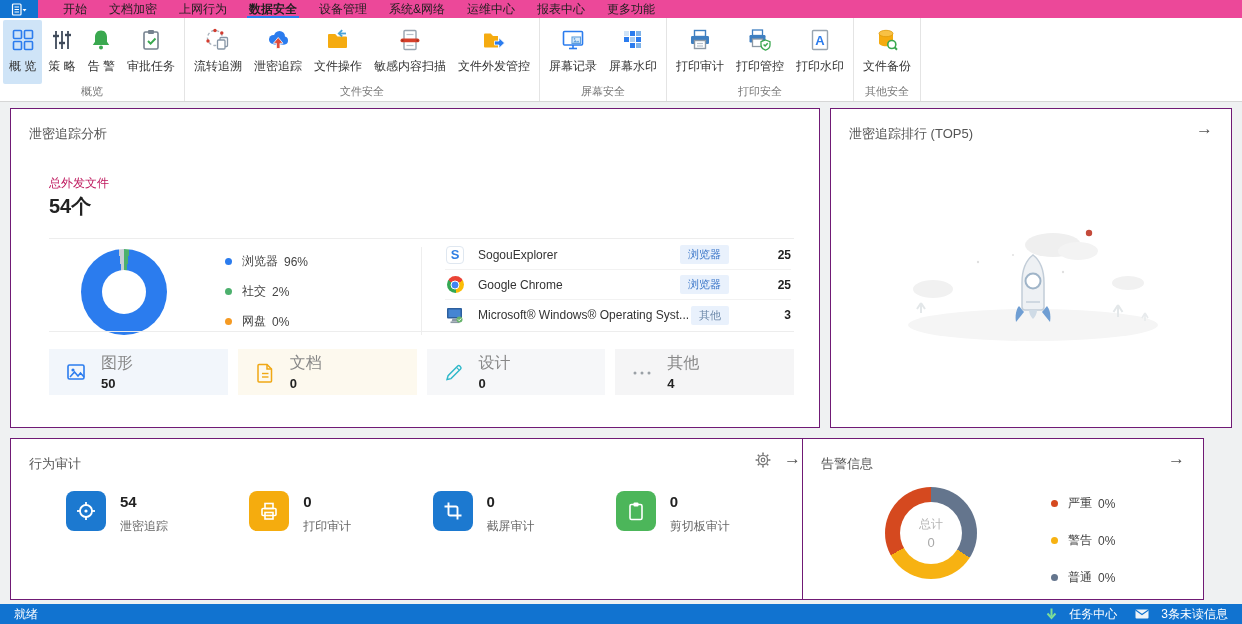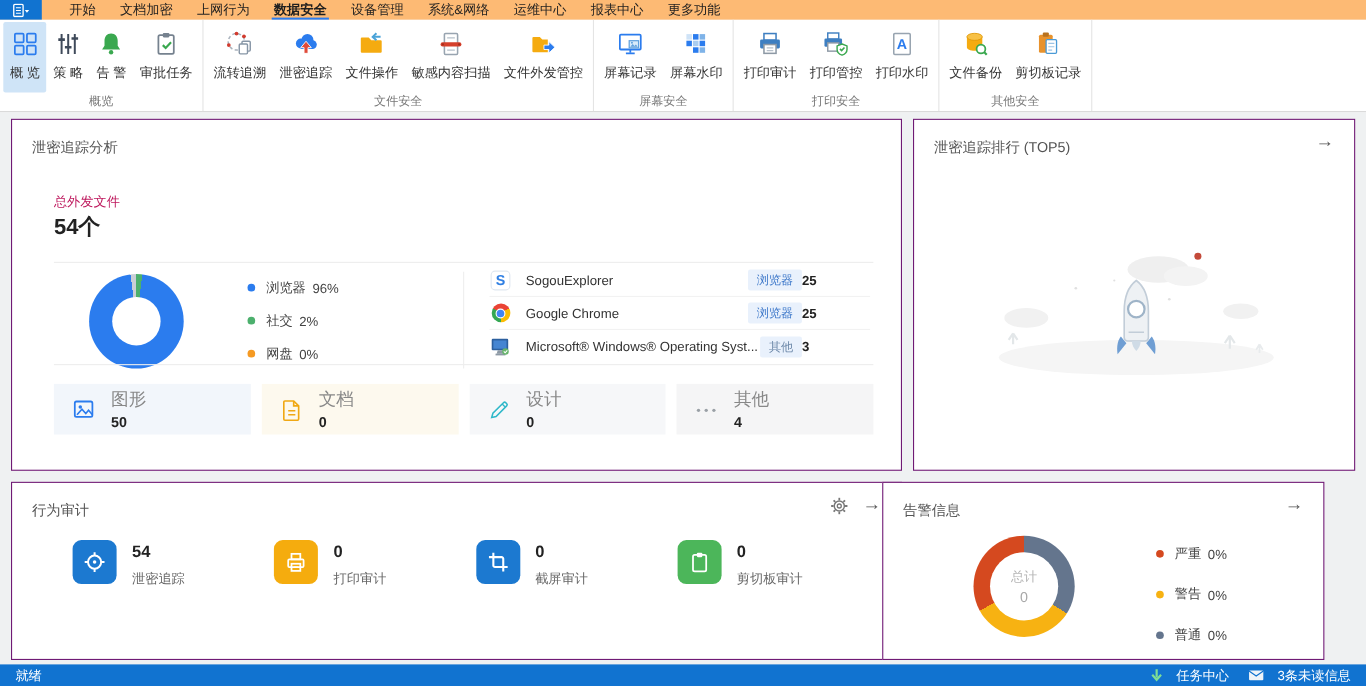--- a/index.html
+++ b/index.html
@@ -1,21 +1,21 @@
 <!DOCTYPE html>
 <html><head>
 <meta charset="utf-8">
 <style>
   * { margin:0; padding:0; box-sizing:border-box; }
   html,body { width:1242px; height:624px; overflow:hidden; }
   body { font-family:"Liberation Sans","DejaVu Sans",sans-serif; background:#eff1f2; }
   .app { position:relative; width:1242px; height:624px; }
 
   
-  .menubar { position:absolute; top:0; left:0; right:0; height:18px; background:#fdba74; display:flex; align-items:stretch; font-size:12px; }
+  .menubar { position:absolute; top:0; left:0; right:0; height:18px; background:#ec4899; display:flex; align-items:stretch; font-size:12px; }
   .app-btn { width:38px; background:#1173d0; display:flex; align-items:center; justify-content:center; cursor:pointer; }
   .menu-items { display:flex; margin-left:14px; }
   .menu-item { padding:0 11px; line-height:18px; color:#1f1f1f; cursor:pointer; position:relative; white-space:nowrap; }
   .menu-item.active { font-weight:bold; }
   .menu-item.active::after { content:""; position:absolute; left:9px; right:9px; bottom:0; height:2px; background:#2b7cee; }
 
   
   .ribbon { position:absolute; top:18px; left:0; right:0; height:84px; background:#fff; border-bottom:1px solid #d6d6d6; display:flex; }
   .rgroup { display:flex; flex-direction:column; border-right:1px solid #e4e4e4; padding:0 3px; }
   .rbuttons { flex:1; display:flex; align-items:flex-start; padding-top:2px; }
@@ -51,21 +51,21 @@
   .legend-dot { width:7px; height:7px; border-radius:50%; margin-right:10px; }
   .legend-pct { margin-left:6px; color:#444; }
   .vdiv { position:absolute; left:410px; top:138px; height:88px; border-left:1px solid #eee; }
   .applist { position:absolute; left:434px; right:28px; top:131px; }
   .app-row { display:flex; align-items:center; height:30px; border-bottom:1px solid #f2f2f2; cursor:pointer; }
   .app-row:last-child { border-bottom:none; }
   .app-ic { width:20px; height:18px; display:flex; align-items:center; justify-content:center; margin-right:13px; }
   .app-name { font-size:12px; color:#333; flex:1; white-space:nowrap; overflow:hidden; }
   .badge { font-size:11px; padding:2px 8px; border-radius:2px; background:#e9f1fc; color:#3c77c9; white-space:nowrap; }
   .badge.other { color:#6b87a8; }
-  .app-val { width:62px; font-size:12px; font-weight:bold; color:#222; }
+  .app-val { width:62px; text-align:right; font-size:12px; font-weight:bold; color:#222; }
   .sogou-ic { width:18px; height:18px; border-radius:4px; background:#fff; border:1px solid #dfe7f0; color:#2f7fe3; font-weight:bold; font-size:13px; display:flex; align-items:center; justify-content:center; }
   .chrome-ic { width:17px; height:17px; border-radius:50%; background:conic-gradient(from -60deg,#ea4335 0 120deg,#fbbc05 120deg 240deg,#34a853 240deg 360deg); position:relative; }
   .chrome-ic::after { content:""; position:absolute; left:50%; top:50%; width:7px; height:7px; transform:translate(-50%,-50%); border-radius:50%; background:#4285f4; border:1.5px solid #fff; }
   .tiles { position:absolute; left:38px; right:25px; top:240px; display:flex; gap:10px; }
   .tile { flex:1; height:46px; display:flex; align-items:center; padding-left:16px; gap:14px; cursor:pointer; }
   .tile-text { display:flex; flex-direction:column; }
   .tile-label { font-size:16px; color:#888; }
   .tile-value { font-size:13px; font-weight:bold; color:#222; margin-top:2px; }
   .tile-1 { background:#f2f6fb; } .tile-2 { background:#fdf9ee; } .tile-3 { background:#f6f7f9; } .tile-4 { background:#f5f5f6; }
 
@@ -312,33 +312,20 @@
           <span class="ric">
             <svg width="26" height="26" viewBox="0 0 26 26">
                 <path d="M5 6.5 v9.5 c0 1.8 3.1 3.2 7 3.2 s7 -1.4 7 -3.2 V6.5" fill="#f5ab10"></path>
                 <ellipse cx="12" cy="6.5" rx="7" ry="3.2" fill="#f8c145"></ellipse>
                 <ellipse cx="12" cy="6.5" rx="7" ry="3.2" fill="none" stroke="#e09a0a" stroke-width="0.8"></ellipse>
                 <circle cx="17.8" cy="17.5" r="4" fill="#fff" stroke="#3aa84f" stroke-width="1.6"></circle>
                 <line x1="20.6" y1="20.3" x2="23" y2="22.7" stroke="#3aa84f" stroke-width="2"></line>
               </svg>
           </span>
           <span class="rlabel">文件备份</span>
-        </div>
-        <div class="rbtn">
-          <span class="ric">
-            <svg width="26" height="26" viewBox="0 0 26 26">
-                <rect x="4.5" y="4.5" width="12.5" height="16.5" rx="1.5" fill="#e8922c"></rect>
-                <rect x="8" y="2.5" width="5.5" height="4" rx="1" fill="#b8721e"></rect>
-                <rect x="11" y="9" width="9.5" height="12.5" rx="1" fill="#fff" stroke="#4a9ad6" stroke-width="1.2"></rect>
-                <line x1="13" y1="12.5" x2="18.5" y2="12.5" stroke="#9cc4e6" stroke-width="1.1"></line>
-                <line x1="13" y1="15.5" x2="18.5" y2="15.5" stroke="#9cc4e6" stroke-width="1.1"></line>
-                <line x1="13" y1="18.5" x2="16.5" y2="18.5" stroke="#9cc4e6" stroke-width="1.1"></line>
-              </svg>
-          </span>
-          <span class="rlabel">剪切板记录</span>
         </div>
       </div>
       <div class="rgroup-label">其他安全</div>
     </div>
 
     <div class="rgroup" style="border-right:none; flex:1;">
         <div class="rbuttons"></div>
       </div>
   </div>
 

